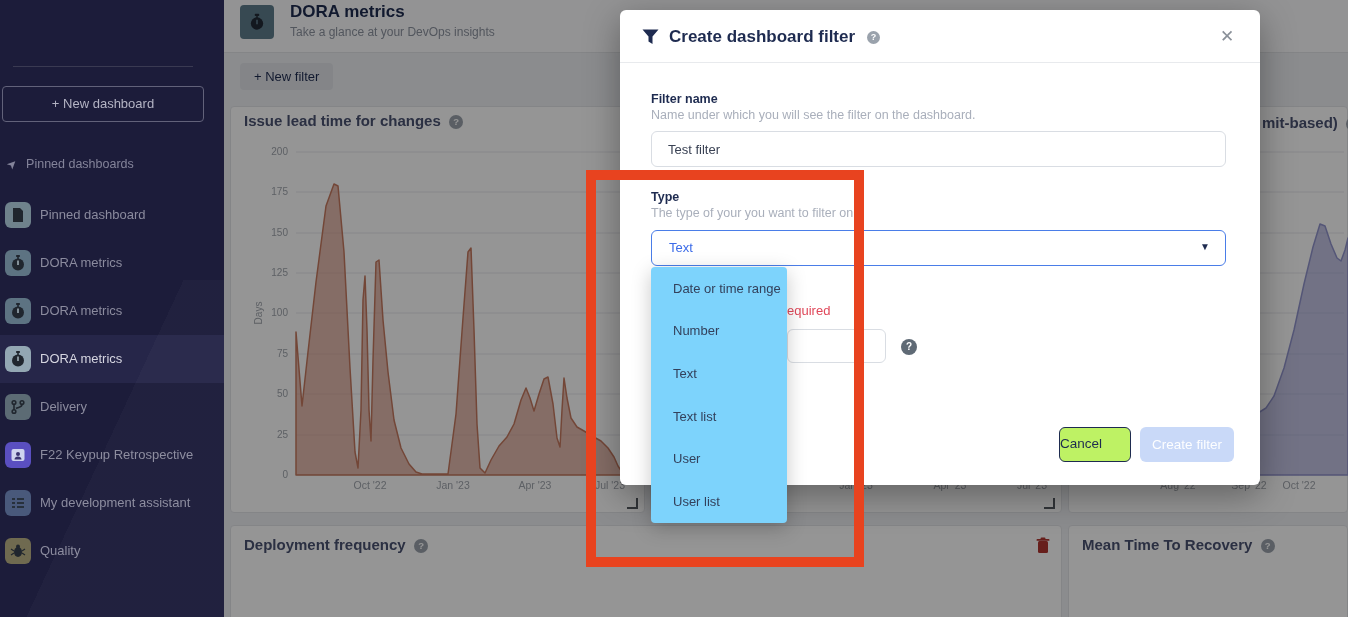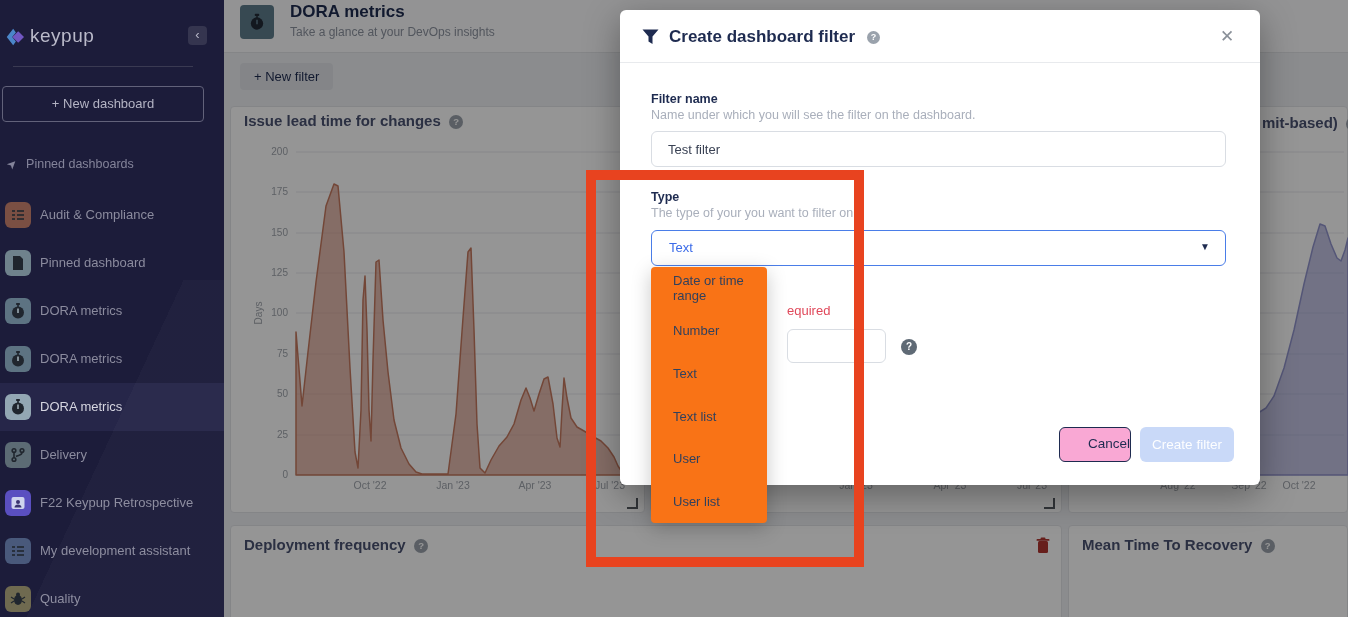--- a/index.html
+++ b/index.html
@@ -69,28 +69,28 @@
     padding:16px 16px; font-size:13px; color:#3a4254; font-family:"Liberation Sans",sans-serif; background:#fff; }
   .select-box { position:absolute; left:31px; top:220px; width:575px; height:36px; border:1px solid #4a7de8;
     border-radius:6px; cursor:pointer; }
   .select-value { position:absolute; left:17px; top:9px; font-size:13px; color:#3b6be8; }
   .select-caret { position:absolute; right:15px; top:10px; font-size:10px; color:#1e2b50; }
   .err-text { position:absolute; left:167px; top:293px; font-size:13px; color:#e0485a; }
   .mini-input { position:absolute; left:167px; top:319px; width:99px; height:34px; border:1px solid #d9dde3;
     border-radius:6px; background:#fff; }
   .mini-help { position:absolute; left:281px; top:329px; width:16px; height:16px; line-height:16px; font-size:10px;
     background:#5f6a75; }
-  .btn-cancel { position:absolute; left:439px; top:417px; width:72px; height:35px; background:#f9a8d4;
-    border:1.5px solid #1e2b50; border-radius:6px; color:#1e2b50; font-size:13.5px; text-align:right;
+  .btn-cancel { position:absolute; left:439px; top:417px; width:72px; height:35px; background:#bef264;
+    border:1.5px solid #1e2b50; border-radius:6px; color:#1e2b50; font-size:13.5px; text-align:left;
     line-height:32px; cursor:pointer; }
   .btn-create { position:absolute; left:520px; top:417px; width:94px; height:35px; background:#c9d9f8;
     border-radius:6px; color:#fdfeff; font-size:13.5px; text-align:center; line-height:35px; cursor:default; }
 
   
-  .dropdown { position:absolute; left:651px; top:267px; width:116px; height:256px; background:#f97316;
+  .dropdown { position:absolute; left:651px; top:267px; width:136px; height:256px; background:#7dd3fc;
     border-radius:4px; box-shadow:0 5px 20px rgba(0,0,0,0.22); z-index:110; overflow:hidden; }
   .dd-item { height:42.66px; padding-left:22px; display:flex; align-items:center; font-size:13px;
     color:#33415c; cursor:pointer; }
 
   
   .hl-rect { position:absolute; left:586px; top:170px; width:278px; height:397px;
     border:10px solid #E8431F; z-index:200; pointer-events:none; }
 </style>
 </head>
 <body>
@@ -180,49 +180,24 @@
     <svg width="14" height="16" viewBox="0 0 14 16">
         <g fill="#b03530">
           <rect x="2" y="4" width="10" height="12" rx="1.5"></rect>
           <rect x="0.5" y="2" width="13" height="1.8" rx="0.9"></rect>
           <rect x="4.5" y="0.5" width="5" height="2" rx="1"></rect>
         </g>
       </svg>
   </div>
 
   <div class="sidebar">
-    <div class="logo-row">
-      <div class="logo-mark">
-        <svg viewBox="0 0 24 24">
-            <path d="M10 3 L3 12 L10 21 L13 17 L9 12 L13 7 Z" fill="#4b86c9"></path>
-            <rect x="11" y="7.5" width="9" height="9" transform="rotate(45 15.5 12)" fill="#7157c2"></rect>
-          </svg>
-      </div>
-      <div class="logo-text">keypup</div>
-      <div class="collapse-btn">‹</div>
-    </div>
     <div class="sb-divider"></div>
     <div class="new-dash-btn">+ New dashboard</div>
     <div class="pinned-row"><span class="pin-glyph">➤</span><span>Pinned dashboards</span></div>
     <div class="sb-items" id="sb-items">
-        <div class="sb-item">
-          <div class="sb-icon" style="background: rgb(122, 79, 67);">
-            <svg viewBox="0 0 16 16">
-              <g stroke="#20262e" stroke-width="1.6" fill="none">
-                <line x1="2" y1="4" x2="5" y2="4"></line>
-                <line x1="7" y1="4" x2="14" y2="4"></line>
-                <line x1="2" y1="8" x2="5" y2="8"></line>
-                <line x1="7" y1="8" x2="14" y2="8"></line>
-                <line x1="2" y1="12" x2="5" y2="12"></line>
-                <line x1="7" y1="12" x2="14" y2="12"></line>
-              </g>
-            </svg>
-          </div>
-          <div class="sb-label">Audit &amp; Compliance</div>
-        </div>
         <div class="sb-item">
           <div class="sb-icon" style="background: rgb(111, 130, 140);">
             <svg viewBox="0 0 16 16">
               <path d="M3 1 h7 l3 3 v11 h-10 z" fill="#20262e"></path>
             </svg>
           </div>
           <div class="sb-label">Pinned dashboard</div>
         </div>
         <div class="sb-item">
           <div class="sb-icon" style="background: rgb(93, 115, 130);">

